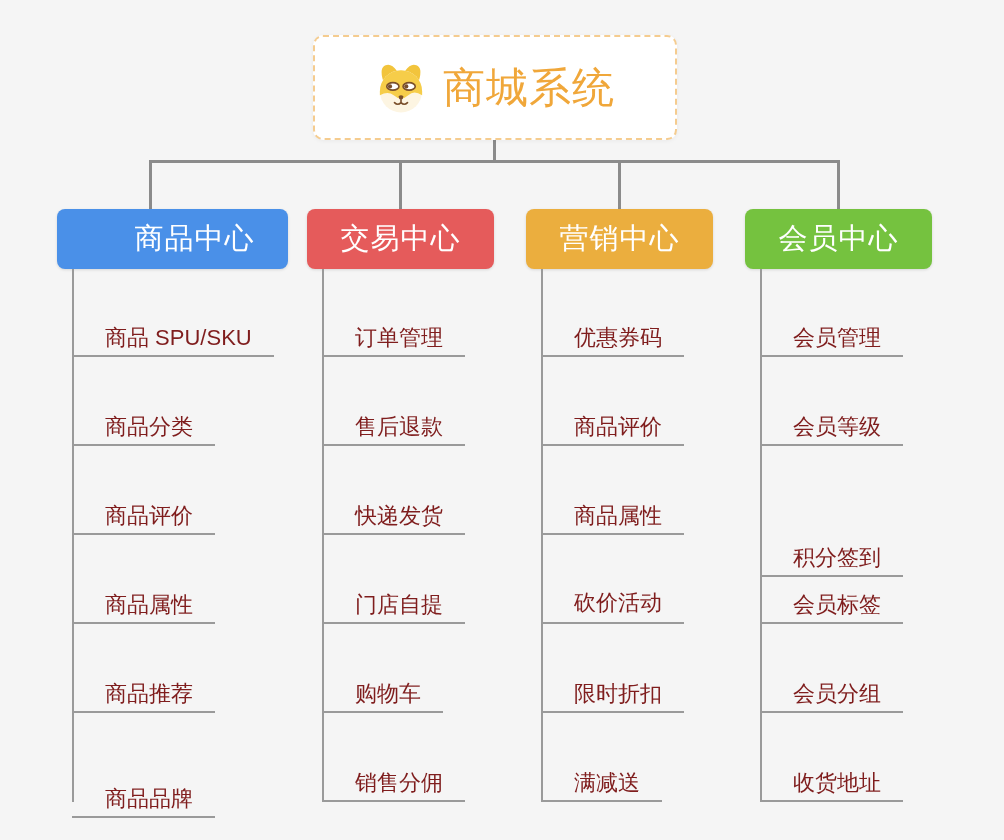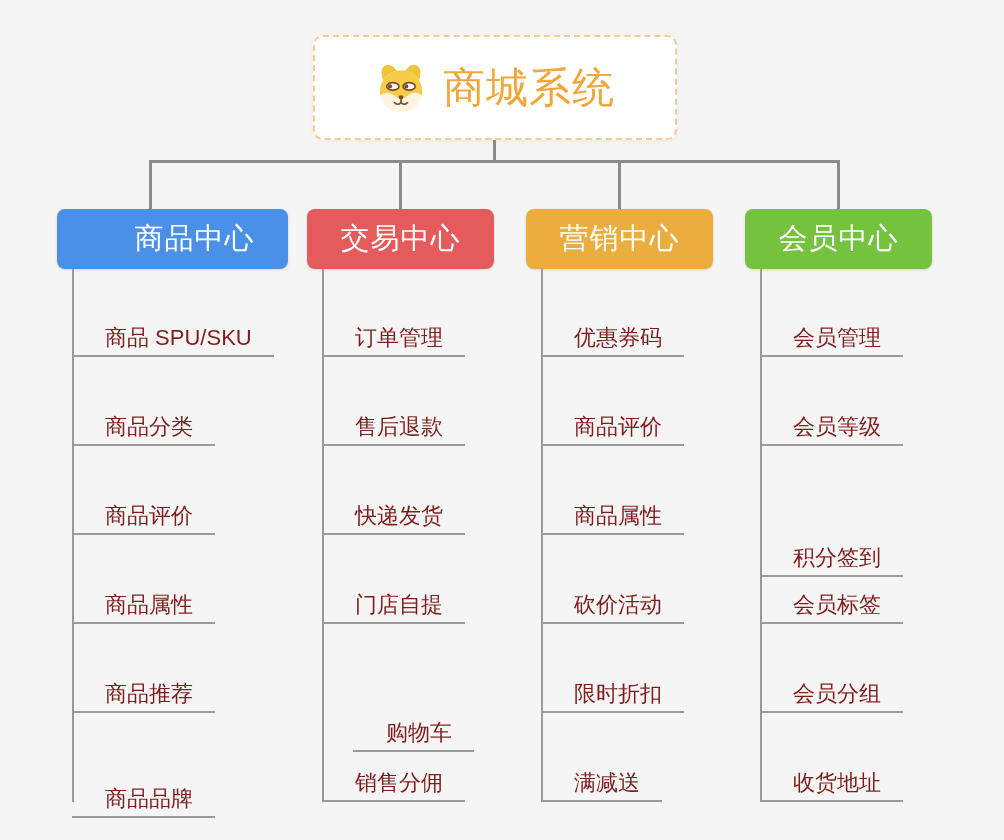--- a/index.html
+++ b/index.html
@@ -93,27 +93,27 @@
   <div class="leaf" style="left:72px;top:414px;">商品分类</div>
   <div class="leaf" style="left:72px;top:503px;">商品评价</div>
   <div class="leaf" style="left:72px;top:592px;">商品属性</div>
   <div class="leaf" style="left:72px;top:681px;">商品推荐</div>
   <div class="leaf" style="left:72px;top:786px;">商品品牌</div>
 
   <div class="leaf" style="left:322px;top:325px;">订单管理</div>
   <div class="leaf" style="left:322px;top:414px;">售后退款</div>
   <div class="leaf" style="left:322px;top:503px;">快递发货</div>
   <div class="leaf" style="left:322px;top:592px;">门店自提</div>
-  <div class="leaf" style="left:322px;top:720px;margin-left:31px;">购物车</div>
+  <div class="leaf" style="left:322px;top:681px;">购物车</div>
   <div class="leaf" style="left:322px;top:770px;">销售分佣</div>
 
   <div class="leaf" style="left:541px;top:325px;">优惠券码</div>
   <div class="leaf" style="left:541px;top:414px;">商品评价</div>
   <div class="leaf" style="left:541px;top:503px;">商品属性</div>
-  <div class="leaf" style="left:541px;top:592px;">砍价活动</div>
+  <div class="leaf" style="left:541px;top:592px;font-family:Liberation Mono, monospace;">砍价活动</div>
   <div class="leaf" style="left:541px;top:681px;">限时折扣</div>
   <div class="leaf" style="left:541px;top:770px;">满减送</div>
 
   <div class="leaf" style="left:760px;top:325px;">会员管理</div>
   <div class="leaf" style="left:760px;top:414px;">会员等级</div>
   <div class="leaf" style="left:760px;top:531px;margin-top:14px;">积分签到</div>
   <div class="leaf" style="left:760px;top:592px;">会员标签</div>
   <div class="leaf" style="left:760px;top:681px;">会员分组</div>
   <div class="leaf" style="left:760px;top:770px;">收货地址</div>
 

